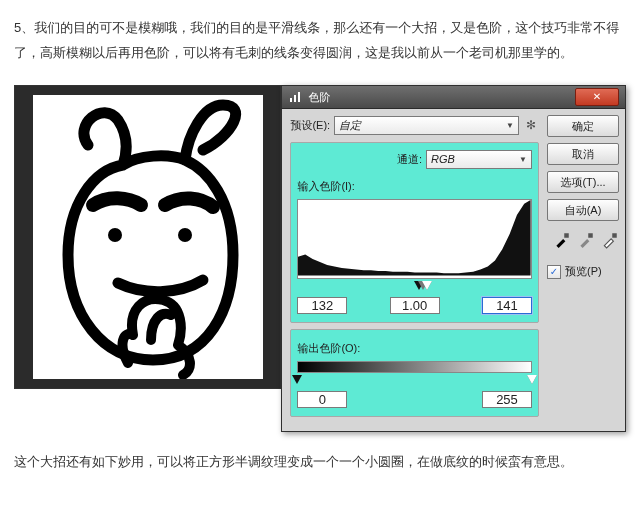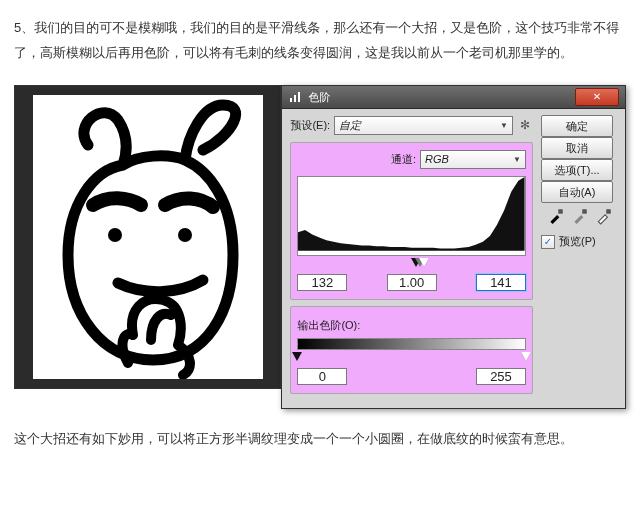--- a/index.html
+++ b/index.html
@@ -59,26 +59,26 @@
     background: linear-gradient(#e06b55, #c33a22);
     border: 1px solid #7a1e10;
     border-radius: 2px;
     display: flex; align-items: center; justify-content: center;
     color: #fff; font-size: 10px; line-height: 1;
     cursor: pointer;
   }
   .dlg-body {
     position: relative;
     background: #d6d6d6;
-    padding: 6px 12px 8px 8px;
+    padding: 6px 6px 8px 8px;
     display: flex;
     gap: 8px;
   }
   .left-col { flex: 1; display: flex; flex-direction: column; }
-  .right-col { width: 72px; display: flex; flex-direction: column; align-items: stretch; }
+  .right-col { width: 72px; display: flex; flex-direction: column; gap: 6px; align-items: stretch; }
 
   .preset-row {
     display: flex; align-items: center; gap: 4px; margin-bottom: 6px;
   }
   .lbl { white-space: nowrap; }
   .dropdown {
     flex: 1;
     height: 17px;
     background: linear-gradient(#fff,#eaeaea);
     border: 1px solid #7a7a7a;
@@ -90,21 +90,21 @@
   .gear {
     width: 16px; height: 16px; display: flex; align-items: center; justify-content: center;
     font-size: 12px; color: #555;
   }
 
   .groupbox {
     border: 1px solid #a8a8a8;
     border-radius: 2px;
     padding: 6px 6px 8px 6px;
     margin-bottom: 6px;
-    background: #f0abfc;
+    background: #5eead4;
     position: relative;
   }
   .chan-row { display: flex; align-items: center; justify-content: flex-end; gap: 4px; margin-bottom: 6px; }
   .chan-row .dropdown { flex: 0 0 96px; }
   .grp-label { margin: 2px 0 2px 0; }
   .histogram {
     height: 78px;
     border: 1px solid #888;
     background: #fff;
     position: relative;
@@ -227,20 +227,21 @@
         </div>
 
         <div class="groupbox">
           <div class="chan-row">
             <span class="lbl">通道:</span>
             <div class="dropdown">
               <span>RGB</span>
               <span class="arrow">▼</span>
             </div>
           </div>
+          <div class="grp-label">输入色阶(I):</div>
 
           <div class="histogram">
             <svg id="hist-svg" viewBox="0 0 240 78" preserveAspectRatio="none">
                 <path d="M0,78 L0.0,58.5 L7.5,56.2 L15.1,60.8 L22.6,64.0 L30.1,67.1 L37.6,68.6 L45.2,70.2 L52.7,71.0 L60.2,71.8 L67.8,72.5 L75.3,72.5 L82.8,73.3 L90.4,73.3 L97.9,74.1 L105.4,74.1 L112.9,74.1 L120.5,74.9 L128.0,74.9 L135.5,74.9 L143.1,74.9 L150.6,75.7 L158.1,75.7 L165.6,75.7 L173.2,74.9 L180.7,74.1 L188.2,71.8 L195.8,68.6 L203.3,62.4 L210.8,50.7 L218.4,35.1 L225.9,15.6 L233.4,3.9 L240.0,0.0 L240,78 Z" fill="#111"></path>
               </svg>
           </div>
           <div class="slider-track">
             <div id="tri-in-b" class="tri black" style="left: calc(51.8% - 5px);"></div>
             <div id="tri-in-g" class="tri gray" style="left: calc(53.5% - 5px);"></div>
             <div id="tri-in-w" class="tri white" style="left: calc(55.3% - 5px);"></div>

